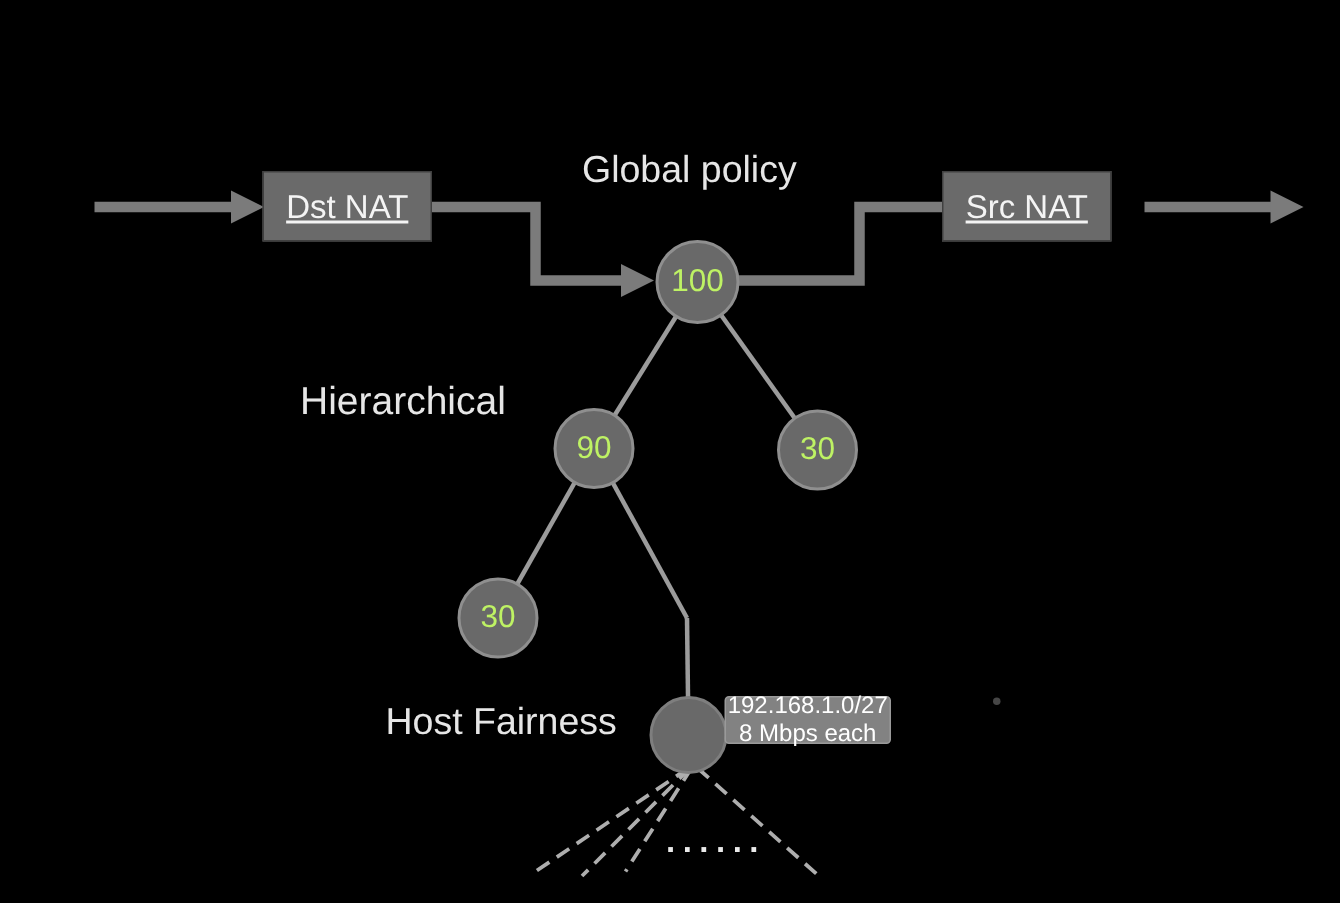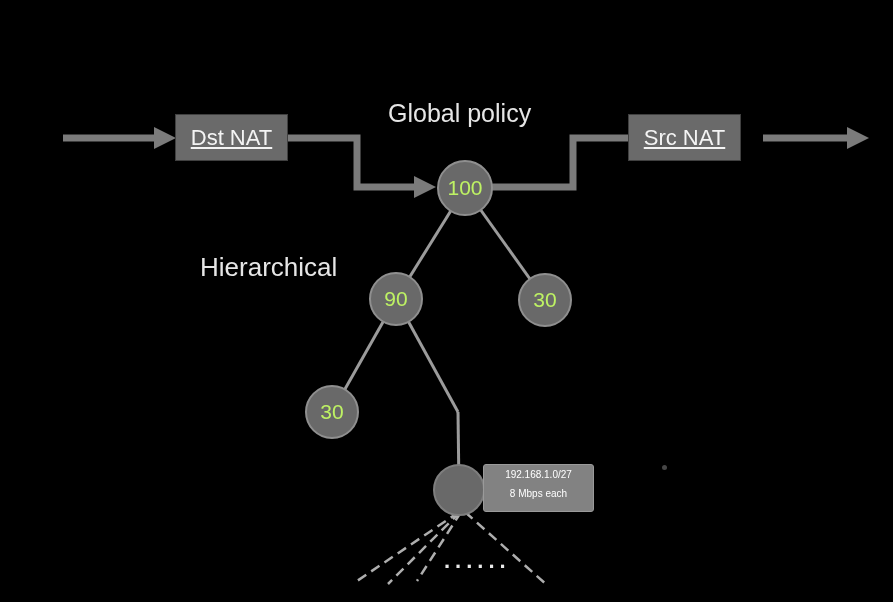--- a/index.html
+++ b/index.html
@@ -71,31 +71,32 @@
   .node-70   { left: 369px; top: 272px; width: 54px; height: 54px; }
   .node-30   { left: 518px; top: 273px; width: 54px; height: 54px; }
   .node-20   { left: 305px; top: 385px; width: 54px; height: 54px; }
   .node-50   { left: 431px; top: 385px; width: 54px; height: 54px; }
   .node-leaf { left: 433px; top: 464px; width: 52px; height: 52px; border-color: #7e7e7e; }
   .callout {
     position: absolute;
     left: 483px;
     top: 464px;
     width: 111px;
-    height: 48px;
+    height: 32px;
     background: #828282;
     border: 1px solid #9a9a9a;
     border-radius: 3px;
     box-sizing: border-box;
     color: #ffffff;
-    font-size: 10px;
+    font-size: 16px;
     line-height: 19px;
     display: flex;
     flex-direction: column;
     align-items: center;
+    justify-content: center;
     white-space: nowrap;
   }
   .ellipsis {
     position: absolute;
     left: 444px;
     top: 548px;
     font-size: 22px;
     font-weight: bold;
     letter-spacing: 5px;
     color: #eaeaea;
@@ -145,20 +146,21 @@
   <div class="nat-box nat-dst">
     <span>Dst NAT</span>
   </div>
   <div class="nat-box nat-src">
     <span>Src NAT</span>
   </div>
 
   <div class="free-label lbl-global">Global policy</div>
   <div class="free-label lbl-hier">Hierarchical</div>
   <div class="free-label lbl-hfq">
+    <div>Host Fairness</div>
   </div>
 
   <div class="node node-100">
     <span>100</span>
   </div>
   <div class="node node-70">
     <span>90</span>
   </div>
   <div class="node node-30">
     <span>30</span>

